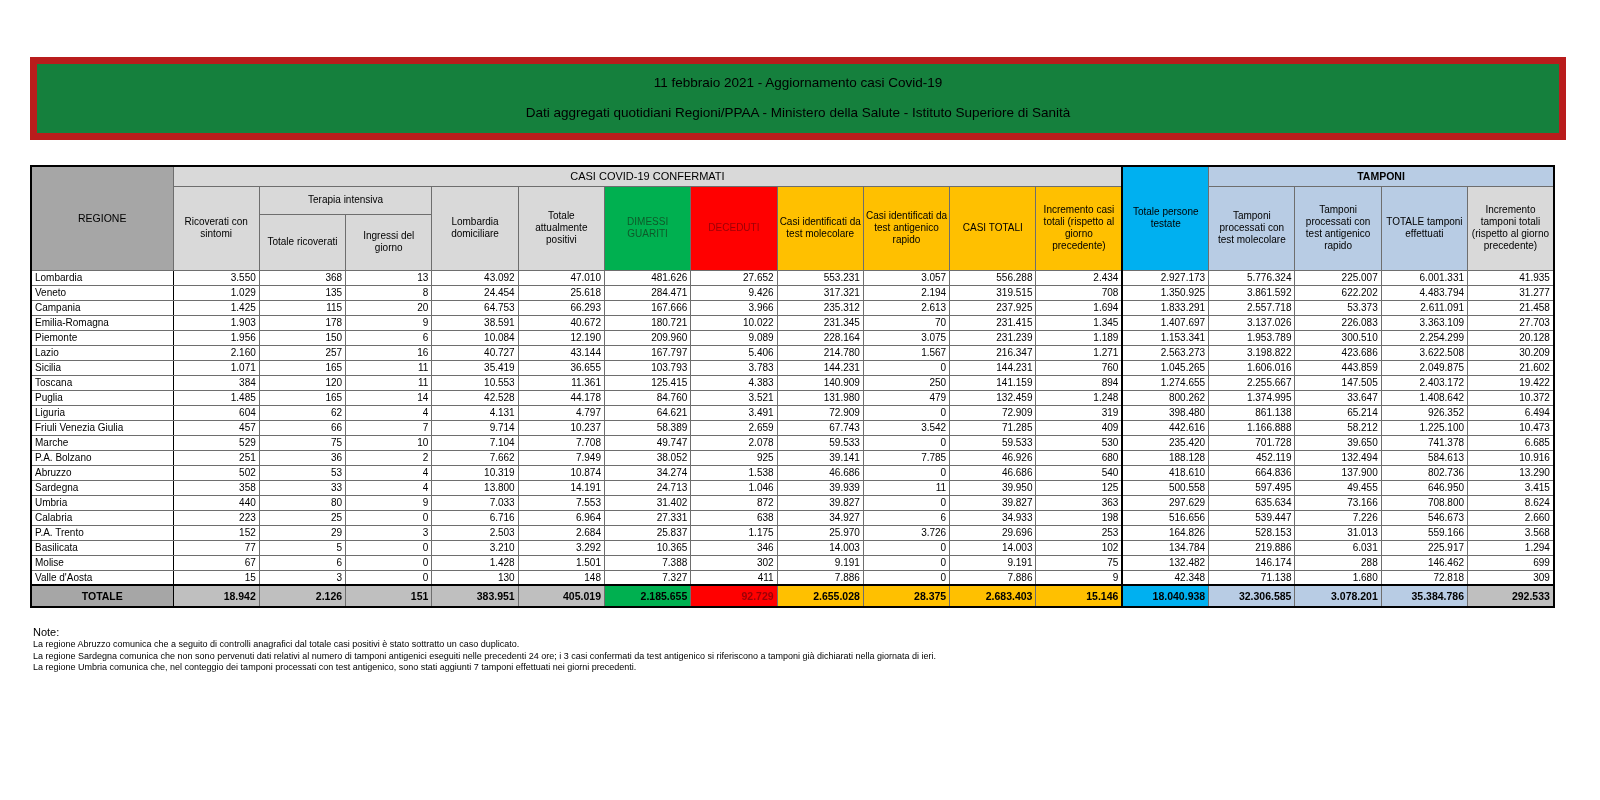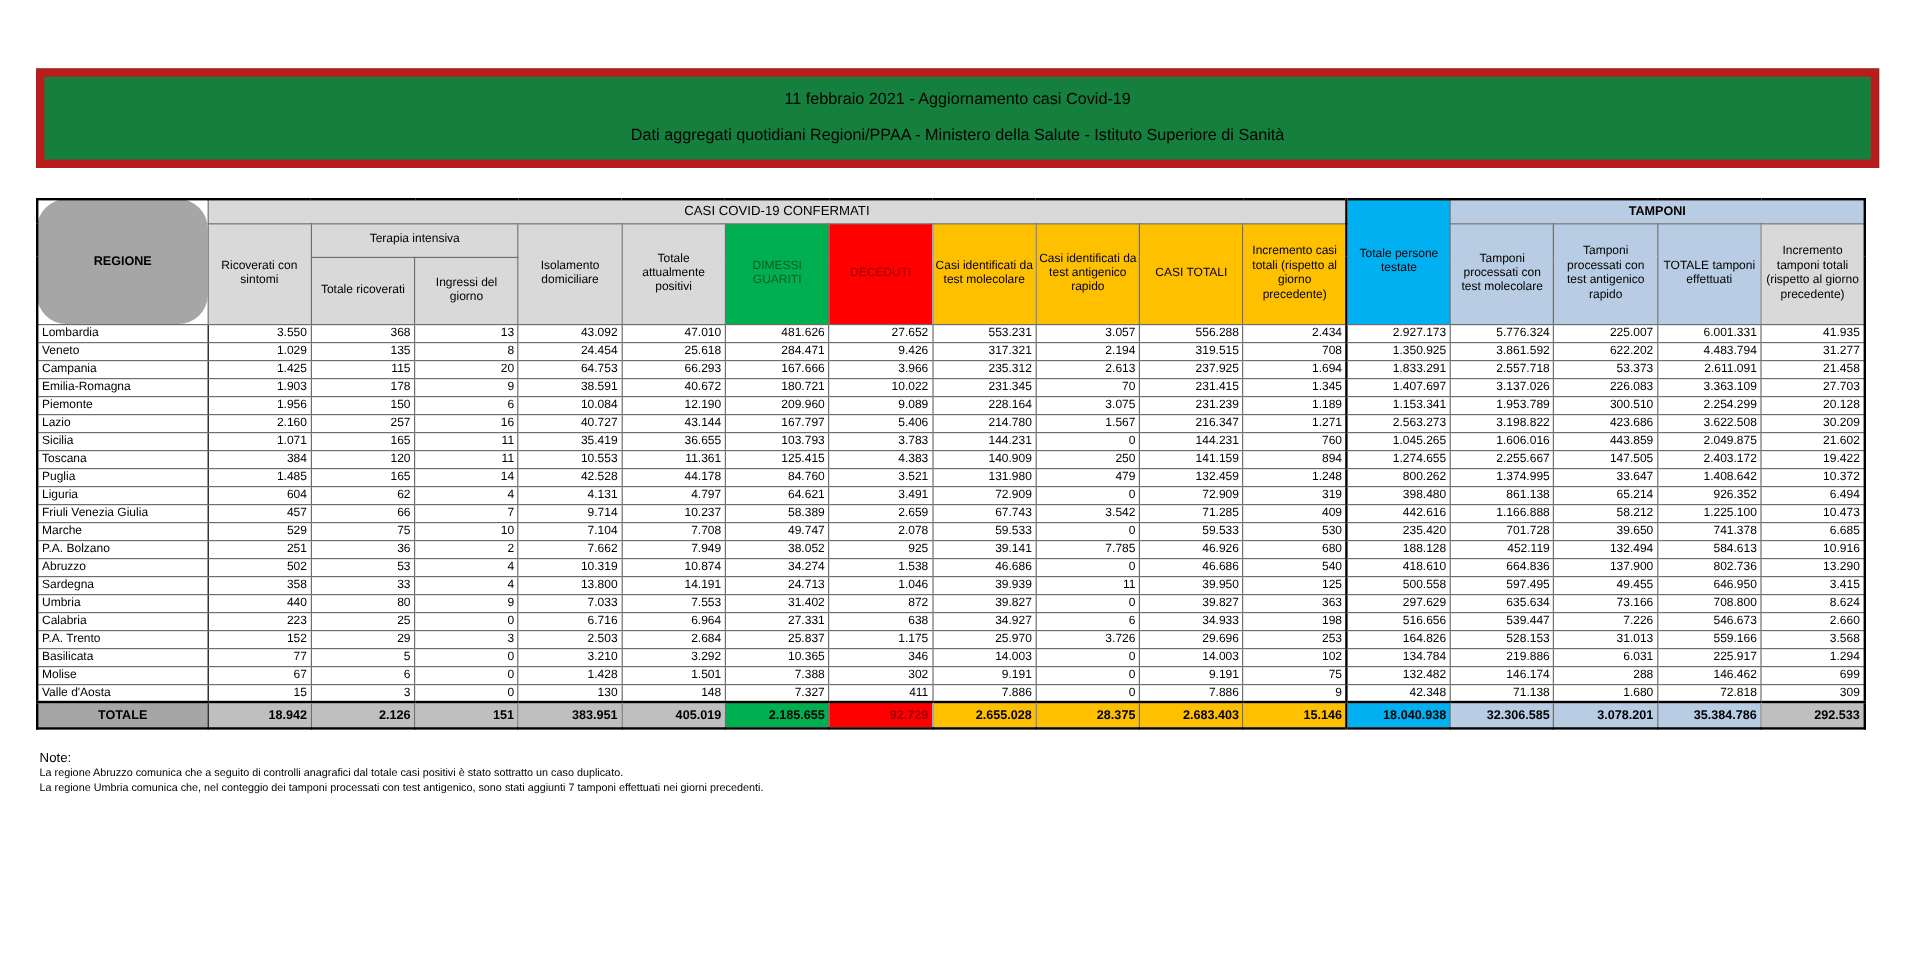--- a/index.html
+++ b/index.html
@@ -27,21 +27,21 @@
     border:1px solid #6e6e6e;
     overflow:hidden; box-sizing:border-box;
   }
   thead th {
     font-size:10px; font-weight:normal; text-align:center; vertical-align:middle;
     line-height:1.22; padding:1px 2px; background:var(--gray-band);
   }
   tr.band-row { height:20px; }
   tr.mid-row  { height:28px; }
   tr.low-row  { height:56px; }
-  th.region-h { background:var(--gray-dark); font-weight:bold; font-size:10.5px;border-radius:24px; }
+  th.region-h { background:var(--gray-dark); font-weight:normal; font-size:10.5px; }
   th.band { background:var(--gray-band); font-weight:normal; font-size:11px; }
   th.band-tamponi { background:var(--light-blue); font-weight:bold; font-size:10.5px; }
   th.green-h { background:var(--green); color:var(--green-text); }
   th.red-h   { background:var(--red);   color:var(--red-text); }
   th.amber-h { background:var(--amber); }
   th.cyan-h  { background:var(--cyan); border-left:2px solid #000; }
   th.blue-h  { background:var(--light-blue); }
   th.grayw-h { background:var(--gray-band); }
 
   tbody tr { height:15px; }
@@ -82,21 +82,21 @@
   <thead>
     <tr class="band-row">
       <th rowspan="3" class="region-h">REGIONE</th>
       <th colspan="11" class="band">CASI COVID-19 CONFERMATI</th>
       <th rowspan="3" class="cyan-h">Totale persone testate</th>
       <th colspan="4" class="band-tamponi">TAMPONI</th>
     </tr>
     <tr class="mid-row">
       <th rowspan="2">Ricoverati con sintomi</th>
       <th colspan="2">Terapia intensiva</th>
-      <th rowspan="2">Isolamento domiciliare</th>
+      <th rowspan="2">Lombardia domiciliare</th>
       <th rowspan="2">Totale attualmente positivi</th>
       <th rowspan="2" class="green-h">DIMESSI GUARITI</th>
       <th rowspan="2" class="red-h">DECEDUTI</th>
       <th rowspan="2" class="amber-h">Casi identificati da test molecolare</th>
       <th rowspan="2" class="amber-h">Casi identificati da test antigenico rapido</th>
       <th rowspan="2" class="amber-h">CASI TOTALI</th>
       <th rowspan="2" class="amber-h">Incremento casi totali (rispetto al giorno precedente)</th>
       <th rowspan="2" class="blue-h">Tamponi processati con test molecolare</th>
       <th rowspan="2" class="blue-h">Tamponi processati con test antigenico rapido</th>
       <th rowspan="2" class="blue-h">TOTALE tamponi effettuati</th>
@@ -528,15 +528,16 @@
         <td class="num c-blue">35.384.786</td>
         <td class="num c-gray">292.533</td>
       </tr>
   </tfoot>
 </table>
 
 <div class="notes">
   <div class="notes-label">Note:</div>
   <div>
       <div class="note-line">La regione Abruzzo comunica che a seguito di controlli anagrafici dal totale casi positivi è stato sottratto un caso duplicato.</div>
+      <div class="note-line">La regione Sardegna comunica che non sono pervenuti dati relativi al numero di tamponi antigenici eseguiti nelle precedenti 24 ore; i 3 casi confermati da test antigenico si riferiscono a tamponi già dichiarati nella giornata di ieri.</div>
       <div class="note-line">La regione Umbria comunica che, nel conteggio dei tamponi processati con test antigenico, sono stati aggiunti 7 tamponi effettuati nei giorni precedenti.</div>
     </div>
 </div>
 
 </body></html>

